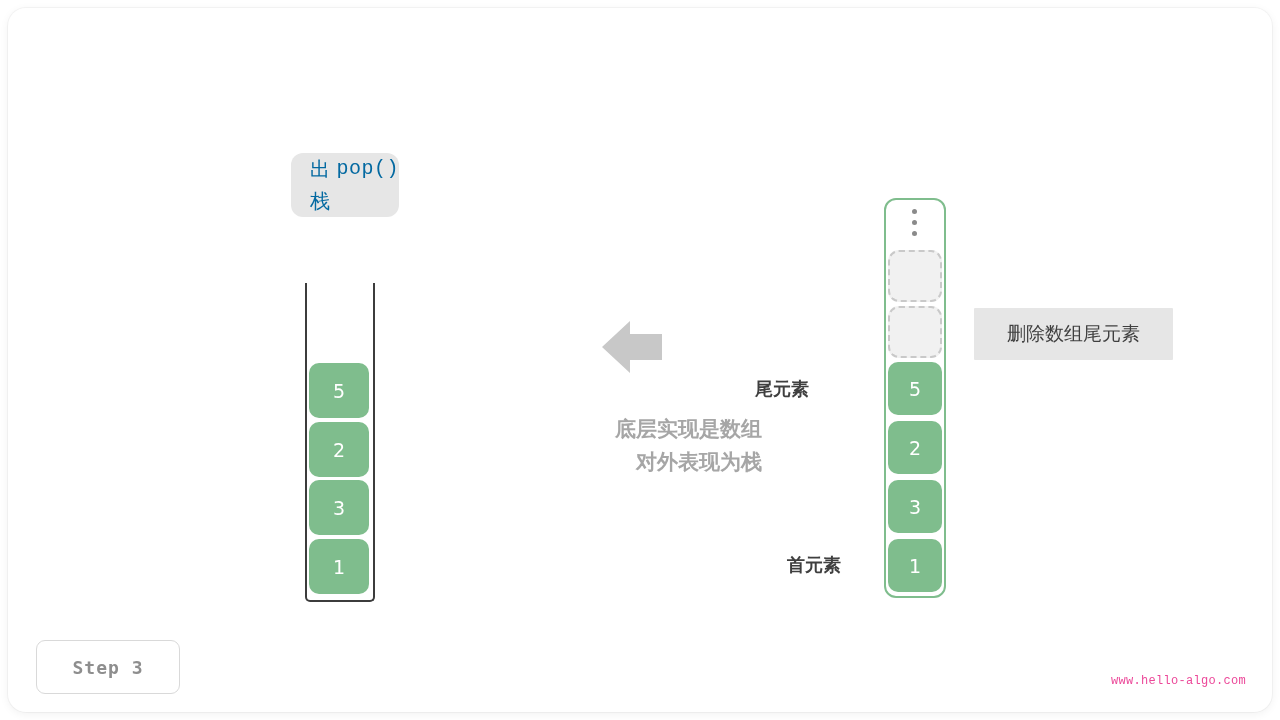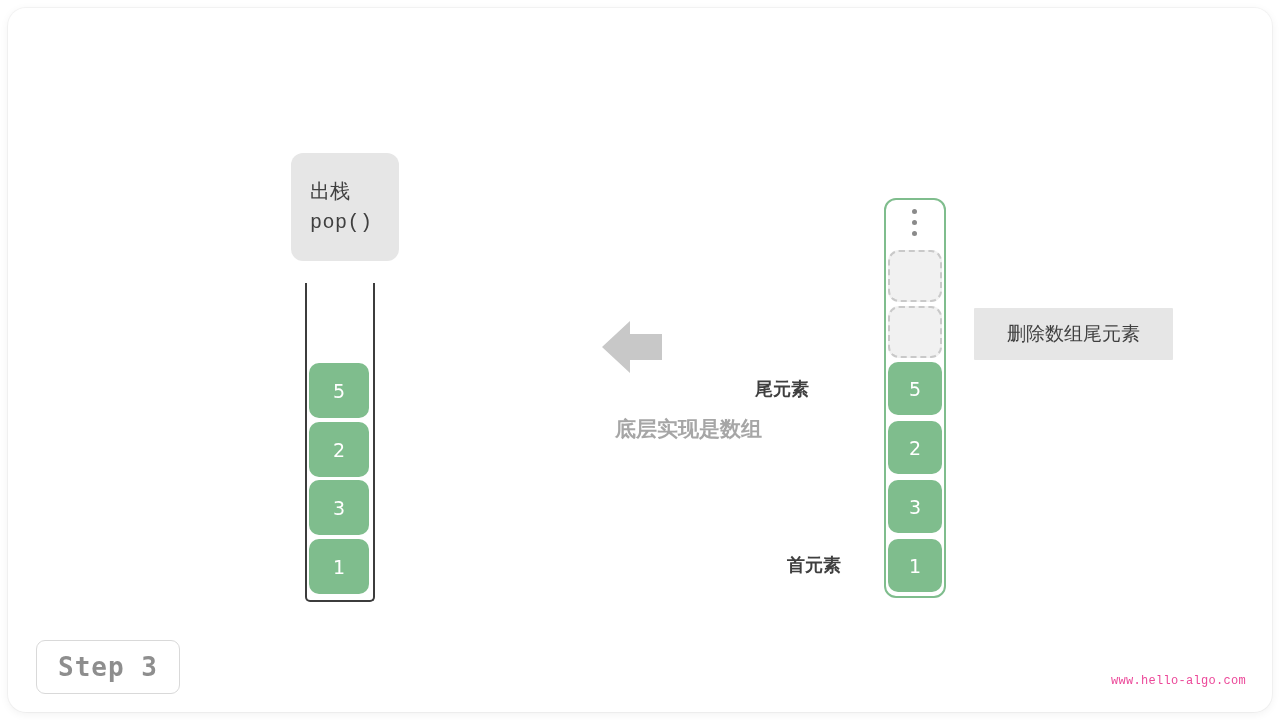--- a/index.html
+++ b/index.html
@@ -30,30 +30,30 @@
     border-radius: 18px;
     box-shadow: 0 0 0 1px rgba(0,0,0,0.035), 0 2px 10px rgba(0,0,0,0.06);
   }
 
   
   #pop-label {
     position: absolute;
     left: 291px;
     top: 153px;
     width: 108px;
-    height: 108px;
+    height: 64px;
     background: #e6e6e6;
     border-radius: 12px;
     display: flex;
-    flex-direction: column;
+    flex-direction: row;
     align-items: flex-start;
     justify-content: center;
     padding-left: 19px;
     box-sizing: border-box;
-    color: #404040;
+    color: #0369a1;
     font-size: 20px;
     line-height: 32px;
   }
   #pop-label .ln-cn { font-family: "DejaVu Sans", "Liberation Sans", sans-serif; }
   #pop-label .ln-code { font-family: Liberation Mono, monospace; font-size: 20px; letter-spacing: 0.5px;}
 
   
   #stack-container {
     position: absolute;
     left: 305px;
@@ -193,21 +193,21 @@
     width: 144px;
     height: 54px;
     background: #ffffff;
     border: 1px solid #d9d9d9;
     border-radius: 9px;
     display: flex;
     align-items: center;
     justify-content: center;
     color: #8e8e8e;
     font-family: "DejaVu Sans Mono", "Liberation Mono", monospace;
-    font-size: 26px;
+    font-size: 18px;
     font-weight: bold;
     letter-spacing: 1px;
     box-sizing: border-box;
   }
 
   
   #watermark {
     position: absolute;
     right: 34px;
     top: 674px;
@@ -243,20 +243,21 @@
   </div>
 
   <div id="center-arrow">
     <svg width="60" height="62" viewBox="0 0 60 62">
       <polygon points="0,31 28,5 28,18 60,18 60,44 28,44 28,57" fill="#c8c8c8"></polygon>
     </svg>
   </div>
 
   <div id="center-caption">
     <div>底层实现是数组</div>
+    <div>对外表现为栈</div>
   </div>
 
   <div id="array-container"></div>
   <div id="ellipsis-dots">
     <div class="dot"></div>
       <div class="dot"></div>
       <div class="dot"></div>
   </div>
   <div class="array-slot-empty" id="array-slot-0" style="top:250px"></div>
   <div class="array-slot-empty" id="array-slot-1" style="top:306px"></div>

